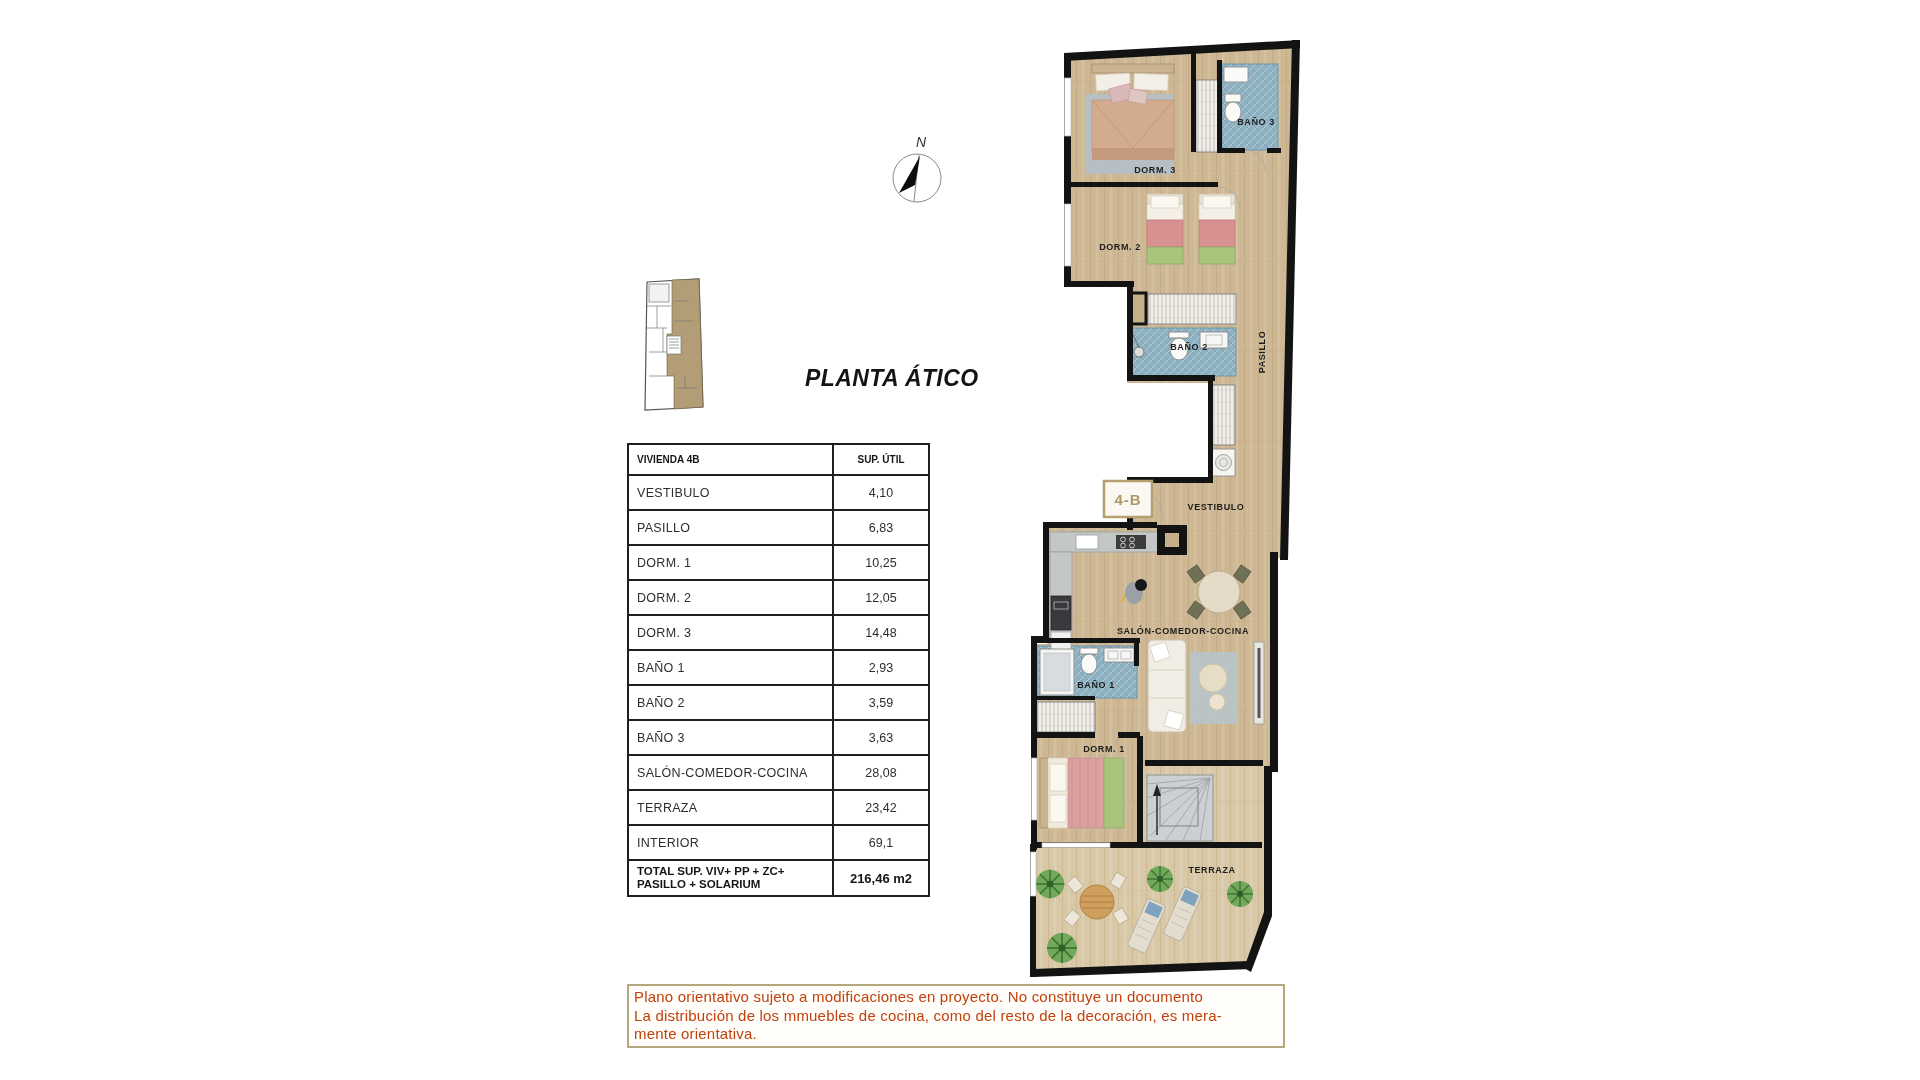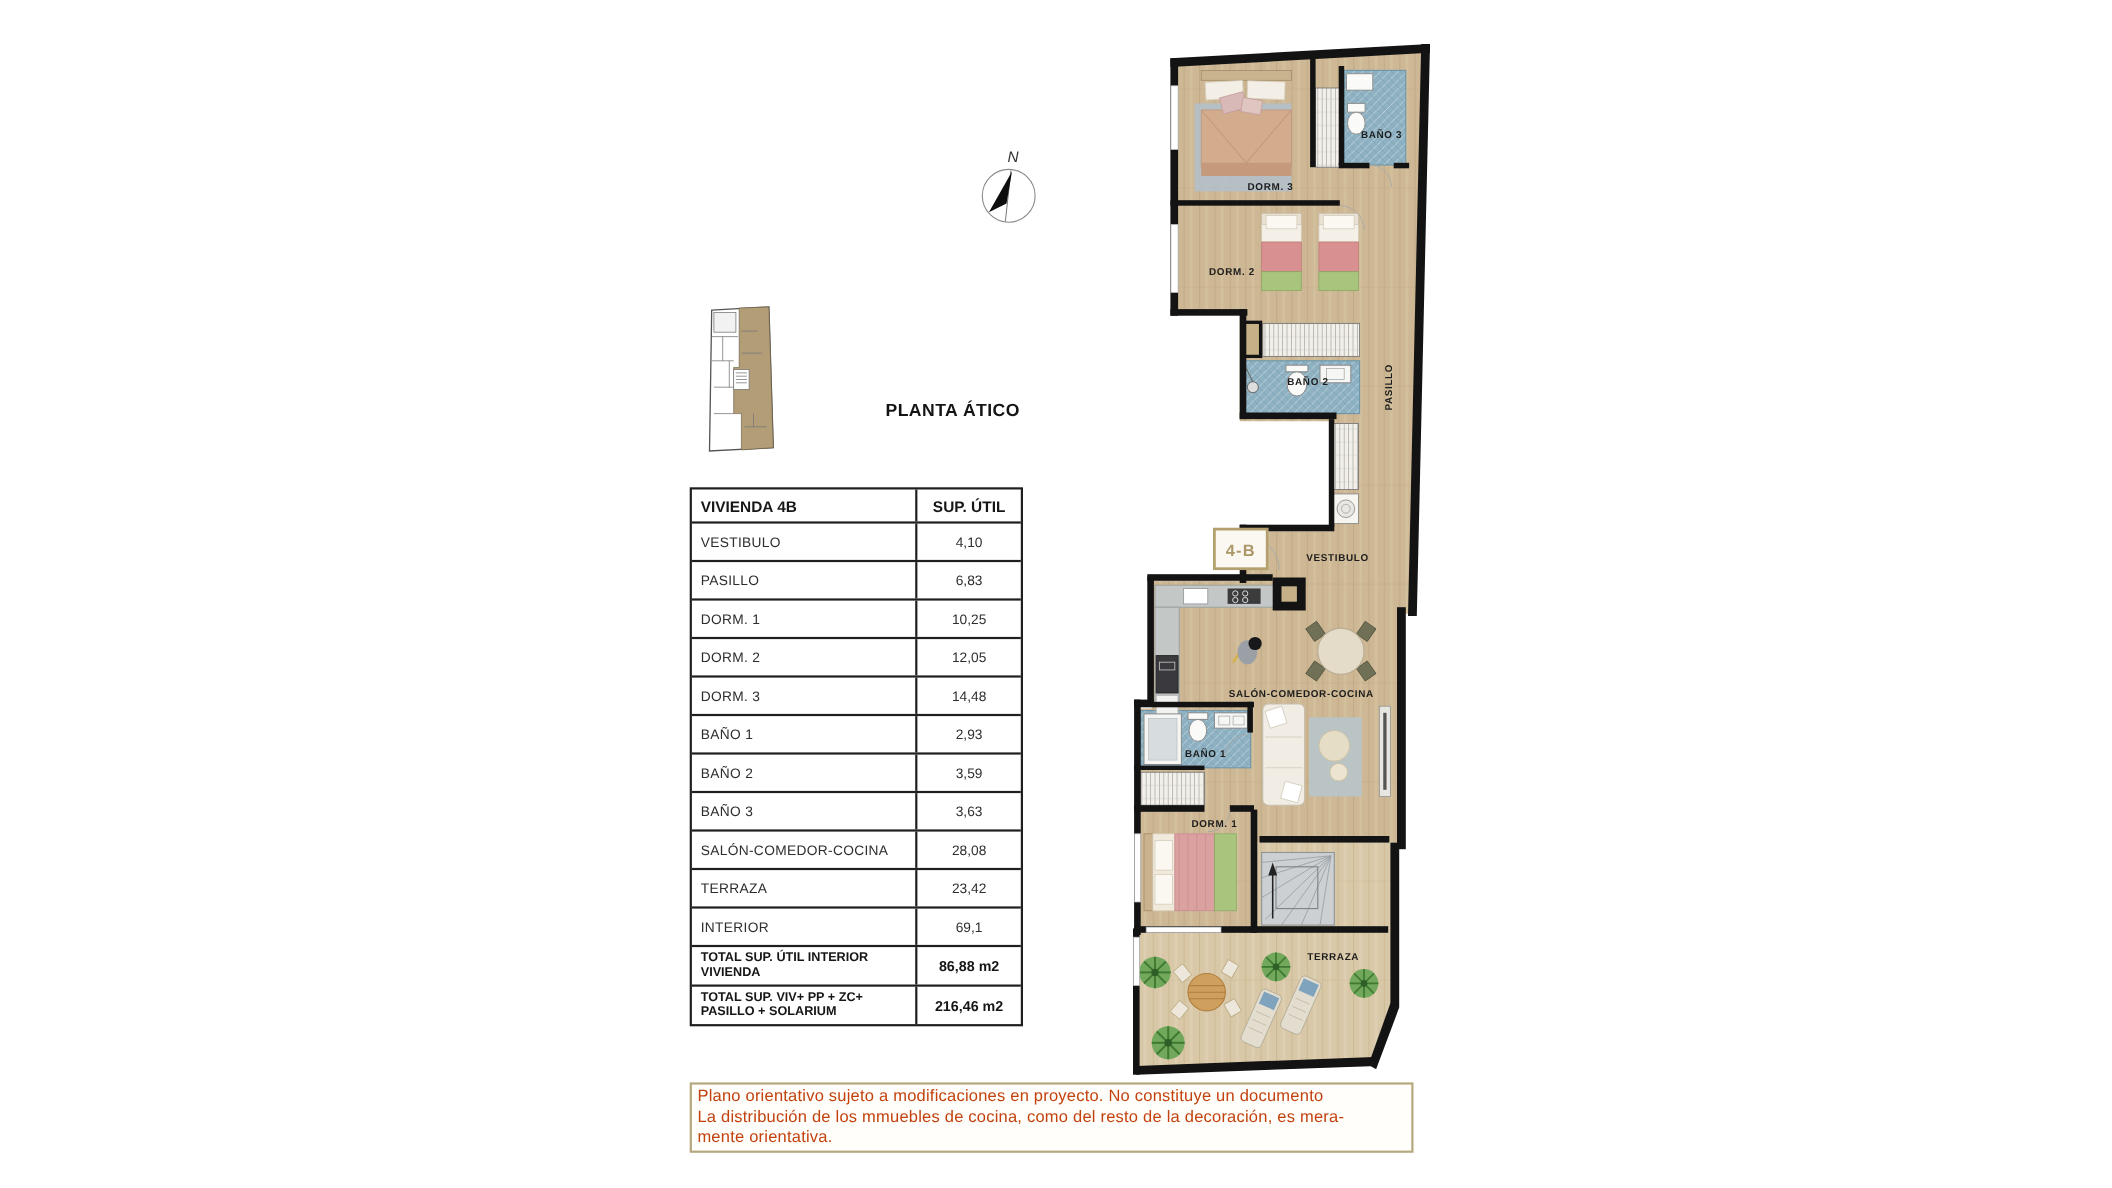--- a/index.html
+++ b/index.html
@@ -4,33 +4,33 @@
 <style>
   html,body{margin:0;padding:0;}
   body{
     width:1920px;height:1080px;position:relative;background:#ffffff;
     font-family:"Liberation Sans","DejaVu Sans",sans-serif;
     -webkit-font-smoothing:antialiased;overflow:hidden;color:#2a2a2a;
   }
   .abs{position:absolute;}
 
   
-  .plan-title{left:805px;top:365px;font-size:16px;font-weight:bold;
-    letter-spacing:.4px;color:#141414;}
+  .plan-title{left:805px;top:365px;font-size:23px;font-weight:bold;
+    letter-spacing:.4px;color:#141414;font-style:italic;}
 
   
   .area-table{left:627px;top:443px;width:299px;border:2px solid #1f1f1f;background:#fff;}
   .t-row{display:flex;border-top:2px solid #1f1f1f;align-items:stretch;}
   .t-row:first-child{border-top:none;}
   .t-c1{width:203px;display:flex;flex-direction:column;justify-content:center;
     padding-left:8px;box-sizing:border-box;}
   .t-c2{flex:1;border-left:2px solid #1f1f1f;display:flex;align-items:center;
     justify-content:center;text-align:center;}
   .t-head{height:29px;}
-  .t-head .t-c1,.t-head .t-c2{font-size:14px;font-weight:bold;color:#161616;}
+  .t-head .t-c1,.t-head .t-c2{font-size:10px;font-weight:bold;color:#161616;}
   .t-data{height:33px;}
   .t-data .t-c1{font-size:12.5px;letter-spacing:.3px;color:#2e2e2e;}
   .t-data .t-c2{font-size:12.5px;color:#2e2e2e;}
   .t-total{height:34px;}
   .t-total .t-c1{font-size:11.5px;font-weight:bold;line-height:13px;color:#161616;}
   .t-total .t-c2{font-size:13px;font-weight:bold;color:#161616;}
 
   
   .disclaimer{left:627px;top:984px;width:644px;border:2px solid #b5a87f;
     background:#fffefb;padding:2px 5px;}
@@ -106,27 +106,20 @@
     <div class="t-c1">SALÓN-COMEDOR-COCINA</div>
     <div class="t-c2">28,08</div>
   </div>
   <div class="t-row t-data">
     <div class="t-c1">TERRAZA</div>
     <div class="t-c2">23,42</div>
   </div>
   <div class="t-row t-data">
     <div class="t-c1">INTERIOR</div>
     <div class="t-c2">69,1</div>
-  </div>
-  <div class="t-row t-total">
-    <div class="t-c1">
-      <span>TOTAL SUP. ÚTIL INTERIOR</span>
-      <span>VIVIENDA</span>
-    </div>
-    <div class="t-c2">86,88 m2</div>
   </div>
   <div class="t-row t-total">
     <div class="t-c1">
       <span>TOTAL SUP. VIV+ PP + ZC+</span>
       <span>PASILLO + SOLARIUM</span>
     </div>
     <div class="t-c2">216,46 m2</div>
   </div>
 </div>
 

